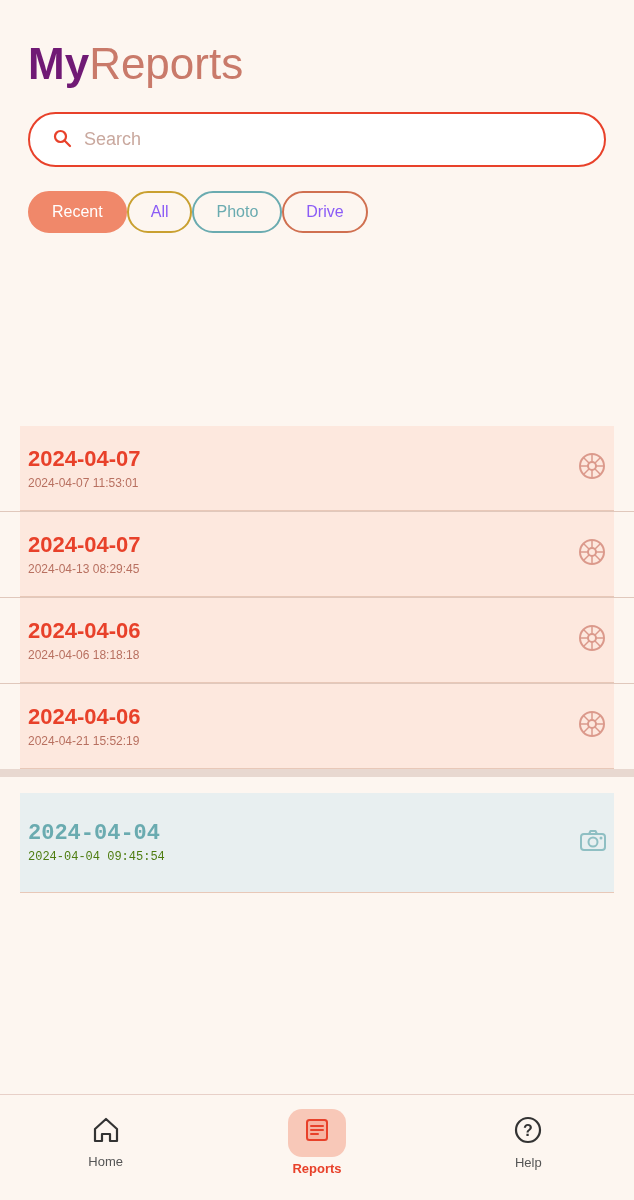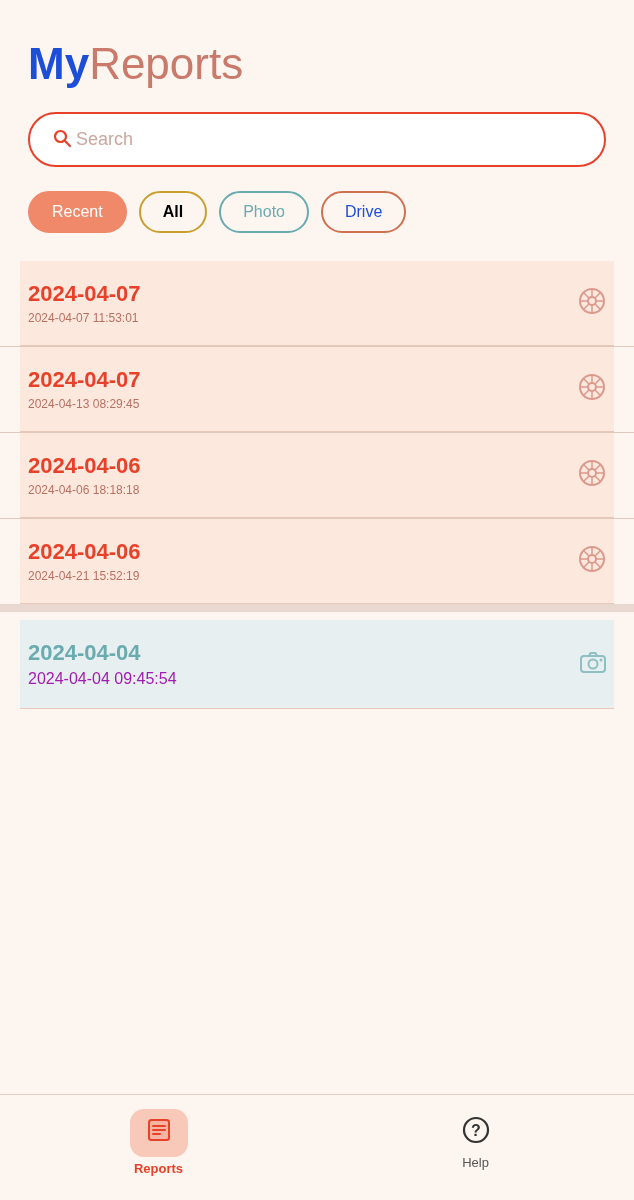--- a/index.html
+++ b/index.html
@@ -23,117 +23,117 @@
     }
 
     .page-title {
       font-size: 44px;
       font-weight: 800;
       margin-bottom: 24px;
       line-height: 1.1;
     }
 
     .title-my {
-      color: #1d4ed8;
+      color: #701a75;
       margin-top: 33px;
     }
 
     .title-reports {
       color: #c97a6a;
       font-weight: 400;
     }
 
     .search-bar {
       border: 2px solid #e8412a;
       border-radius: 50px;
       padding: 14px 22px;
       display: flex;
       align-items: center;
-      gap: 4px;
+      gap: 12px;
       margin-bottom: 24px;
       background: #fff;
     }
 
     .search-icon-wrap {
       color: #e8412a;
       font-size: 20px;
       line-height: 1;
     }
 
     .search-input-text {
       color: #c9a89e;
       font-size: 18px;
       flex: 1;
     }
 
     .filter-tabs {
       display: flex;
-      gap: 12px;
       margin-bottom: 28px;
     }
 
     .filter-tab {
       padding: 10px 22px;
       border-radius: 50px;
       font-size: 16px;
       font-weight: 500;
       border: 2px solid transparent;
       cursor: pointer;
     }
 
     .filter-tab-recent {
       background: #f0886a;
       color: #fff;
       border-color: #f0886a;
     }
 
     .filter-tab-all {
       background: transparent;
-      color: #000000;
+      color: #8b5cf6;
       border-color: #c9a030;
-      font-weight: bold;
     }
 
     .filter-tab-photo {
       background: transparent;
       color: #6aabb0;
       border-color: #6aabb0;
       text-align: center;
     }
 
     .filter-tab-drive {
       background: transparent;
-      color: #1d4ed8;
+      color: #8b5cf6;
       border-color: #d07050;
     }
 
     .report-list {
       flex: 1;
       display: flex;
       flex-direction: column;
+      justify-content: center;
     }
 
     .report-item {
       display: flex;
       align-items: center;
       justify-content: space-between;
       padding: 20px 4px;
       border-bottom: 1px solid #e8c8b8;
     }
 
     .report-item-salmon {
       background: #fde8de;
       padding: 20px 8px;
       margin: 0 -8px;
     }
 
     .report-item-light {
       background: #e8eff0;
-      padding: 20px 8px;
-      margin: 8px -8px;
+      padding: 28px 8px;
+      margin: 16px -8px;
+      font-family: Liberation Mono, monospace;
     }
 
     .report-info {}
 
     .report-date-title {
       font-size: 22px;
       font-weight: 700;
       color: #e8412a;
       margin-bottom: 4px;
     }
@@ -144,22 +144,22 @@
       color: #6aabb0;
       margin-bottom: 4px;
     }
 
     .report-timestamp {
       font-size: 12px;
       color: #b87060;
     }
 
     .report-timestamp-blue {
-      font-size: 16px;
-      color: #a21caf;
+      font-size: 12px;
+      color: #4d7c0f;
     }
 
     
     .wheel-icon {
       width: 28px;
       height: 28px;
       opacity: 0.65;
     }
 
     .camera-icon {
@@ -360,20 +360,28 @@
           <path d="M9 5 L10.5 2 H15.5 L17 5" stroke="#6aabb0" stroke-width="2" stroke-linejoin="round"></path>
           <circle cx="21" cy="9" r="1.5" fill="#6aabb0"></circle>
         </svg>
       </div>
     </div>
 
   </div>
 </div>
 
 <div class="bottom-nav">
+  <div class="nav-item">
+    <span class="nav-icon">
+      <svg width="28" height="26" viewBox="0 0 28 26" fill="none">
+        <path d="M3 12 L14 2 L25 12 V24 H18 V17 H10 V24 H3 Z" stroke="#333" stroke-width="2.2" stroke-linejoin="round" fill="none"></path>
+      </svg>
+    </span>
+    <span class="nav-item-label">Home</span>
+  </div>
 
   <div class="nav-item">
     <div class="nav-icon-active-wrap">
       <span class="nav-icon-active">
         <svg width="26" height="26" viewBox="0 0 26 26" fill="none">
           <rect x="2" y="2" width="22" height="22" rx="3" fill="#e8412a" opacity="0.15"></rect>
           <rect x="3" y="3" width="20" height="20" rx="2.5" stroke="#e8412a" stroke-width="2"></rect>
           <line x1="7" y1="9" x2="19" y2="9" stroke="#e8412a" stroke-width="2" stroke-linecap="round"></line>
           <line x1="7" y1="13" x2="19" y2="13" stroke="#e8412a" stroke-width="2" stroke-linecap="round"></line>
           <line x1="7" y1="17" x2="14" y2="17" stroke="#e8412a" stroke-width="2" stroke-linecap="round"></line>

